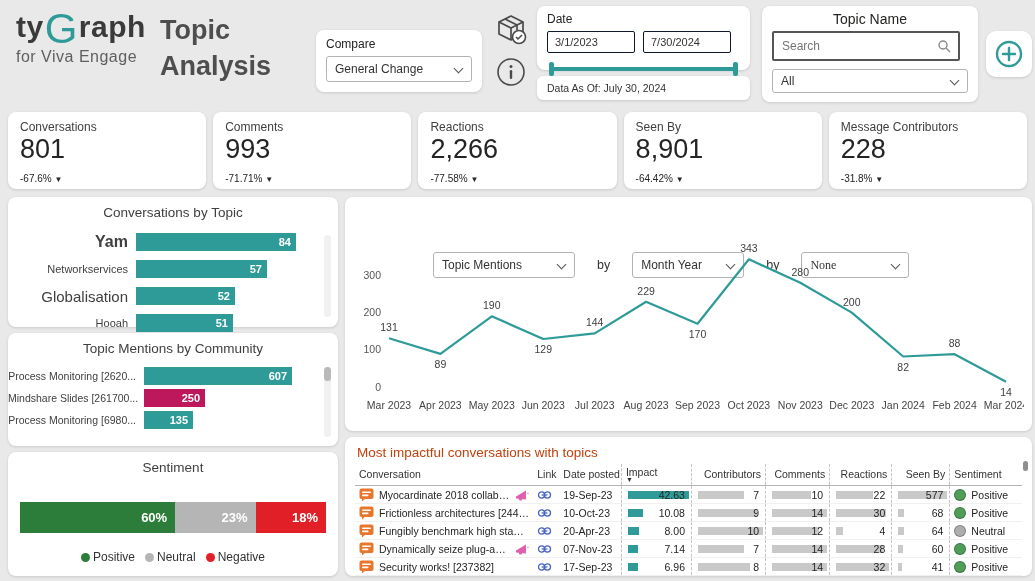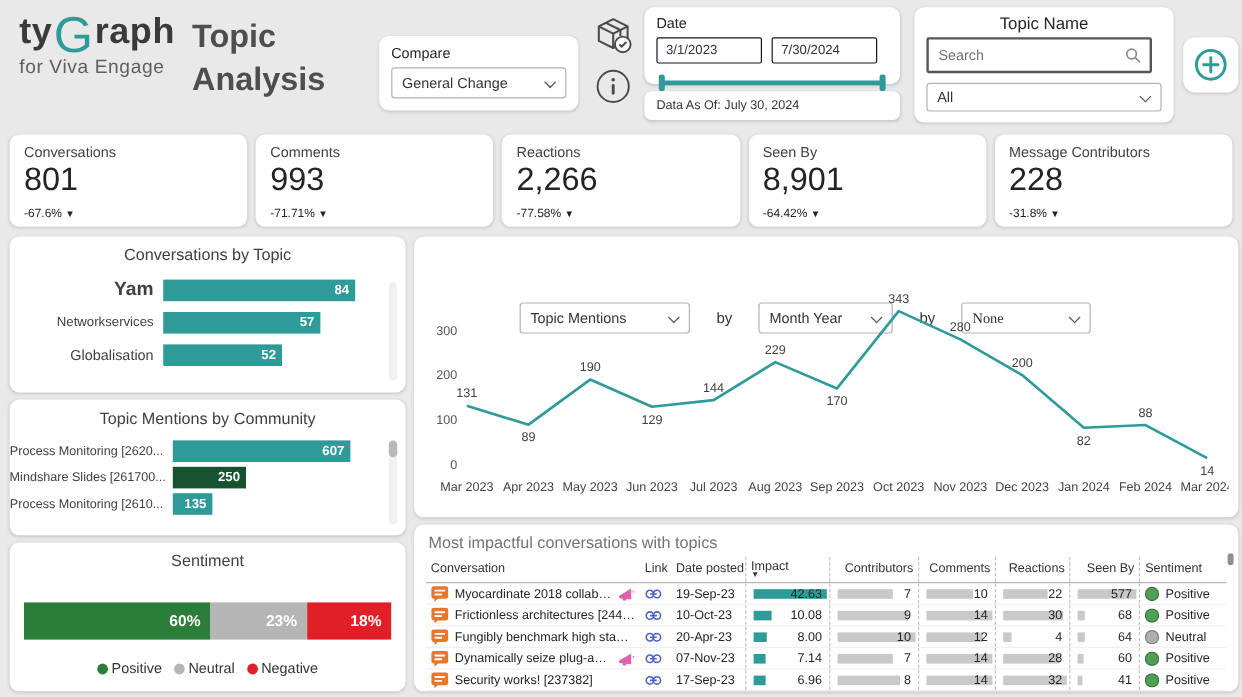--- a/index.html
+++ b/index.html
@@ -67,21 +67,21 @@
   
   .sent-bar { position:absolute; left:12px; right:12px; top:50px; height:31px; display:flex; }
   .sent-seg { display:flex; align-items:center; justify-content:flex-end; color:#fff; font-size:13px; font-weight:700; padding-right:8px; }
   .sent-legend { position:absolute; left:0; right:0; top:98px; display:flex; justify-content:center; gap:10px; font-size:12px; color:#333; }
   .legend-item { display:flex; align-items:center; gap:3px; }
   .legend-dot { width:9px; height:9px; border-radius:50%; }
   
   .line-toolbar { position:absolute; left:88px; top:9px; display:flex; align-items:center; gap:22px;margin-top:46px; }
   .by-label { font-size:12.5px; color:#333; }
   
-  .tbl-title { font-size:13.5px; color:#737373; padding:8px 0 4px 12px; }
+  .tbl-title { font-size:13.5px; color:#c2410c; padding:8px 0 4px 12px; }
   table.pbi { border-collapse:collapse; table-layout:fixed; margin-left:10px; width:667px; font-size:10.5px; color:#252423; }
   table.pbi th { font-weight:400; text-align:left; color:#333; border-bottom:1px solid #b5b5b5; padding:2px 4px 3px; white-space:nowrap; overflow:hidden; }
   table.pbi td { padding:1px 4px; border-bottom:1px solid #f0f0f0; white-space:nowrap; overflow:hidden; height:18px; }
   table.pbi .dash { border-left:1px dashed #c4c4c4; }
   table.pbi .num { text-align:right; }
   .conv-cell { display:flex; align-items:center; gap:5px; }
   .conv-text { flex:1; overflow:hidden; text-overflow:ellipsis; }
   .bar-cell { position:relative; }
   .dbar { position:absolute; left:2px; top:2px; bottom:2px; }
   .dbar.gray { background:#c9c9c9; }
@@ -217,47 +217,53 @@
           <span class="hbar-val">84</span>
         </div>
       </div>
       <div class="hbar-row" style="margin-bottom: 9px;">
         <div class="hbar-label" style="width:128px; font-size:11px;">Networkservices</div>
         <div class="hbar-bar" style="width:131px; height:18px; background:#2e9b99;padding-left:32px;">
           <span class="hbar-val">57</span>
         </div>
       </div>
       <div class="hbar-row" style="margin-bottom: 9px;">
-        <div class="hbar-label" style="width:128px; font-size:12px;">Globalisation</div>
+        <div class="hbar-label" style="width:128px; font-size:15px;">Globalisation</div>
         <div class="hbar-bar" style="width:99px; height:18px; background:#2e9b99;">
           <span class="hbar-val">52</span>
+        </div>
+      </div>
+      <div class="hbar-row" style="margin-bottom: 9px;">
+        <div class="hbar-label" style="width:128px; font-size:11px;">Hooah</div>
+        <div class="hbar-bar" style="width:97px; height:18px; background:#2e9b99;">
+          <span class="hbar-val">51</span>
         </div>
       </div>
     </div>
   <div class="scroll-track" style="right:7px; top:38px; height:82px;"></div>
 </div>
 
 <div class="card" style="left:8px; top:333px; width:330px; height:113px;">
   <div class="chart-title">Topic Mentions by Community</div>
   <div class="hbar-rows" id="hbar-chart-1" style="top:34px;">
       <div class="hbar-row" style="margin-bottom: 4px;">
         <div class="hbar-label" style="width:136px; font-size:10.5px;">Process Monitoring [2620...</div>
         <div class="hbar-bar" style="width:148px; height:18px; background:#2e9b99;">
           <span class="hbar-val">607</span>
         </div>
       </div>
       <div class="hbar-row" style="margin-bottom: 4px;">
         <div class="hbar-label" style="width:136px; font-size:10.5px;">Mindshare Slides [261700...</div>
-        <div class="hbar-bar" style="width:61px; height:18px; background:#14532d;padding-left:38px;">
+        <div class="hbar-bar" style="width:61px; height:18px; background:#be185d;padding-left:38px;">
           <span class="hbar-val">250</span>
         </div>
       </div>
       <div class="hbar-row" style="margin-bottom: 4px;">
-        <div class="hbar-label" style="width:136px; font-size:10.5px;">Process Monitoring [2610...</div>
-        <div class="hbar-bar" style="width:33px; height:18px; background:#2e9b99;">
+        <div class="hbar-label" style="width:136px; font-size:10.5px;">Process Monitoring [6980...</div>
+        <div class="hbar-bar" style="width:49px; height:18px; background:#2e9b99;">
           <span class="hbar-val">135</span>
         </div>
       </div>
     </div>
   <div class="scroll-track" style="right:7px; top:34px; height:70px;"></div>
   <div class="scroll-thumb" style="right:7px; top:34px; height:14px;"></div>
 </div>
 
 <div class="card" style="left:8px; top:452px; width:330px; height:124px;">
   <div class="chart-title">Sentiment</div>

